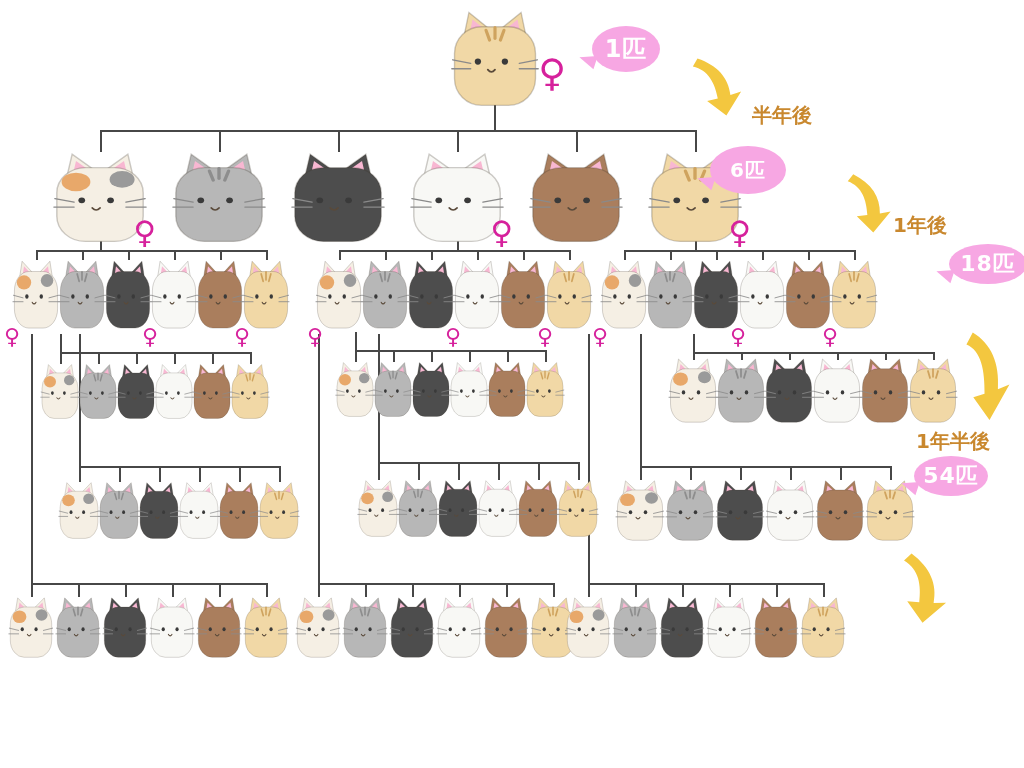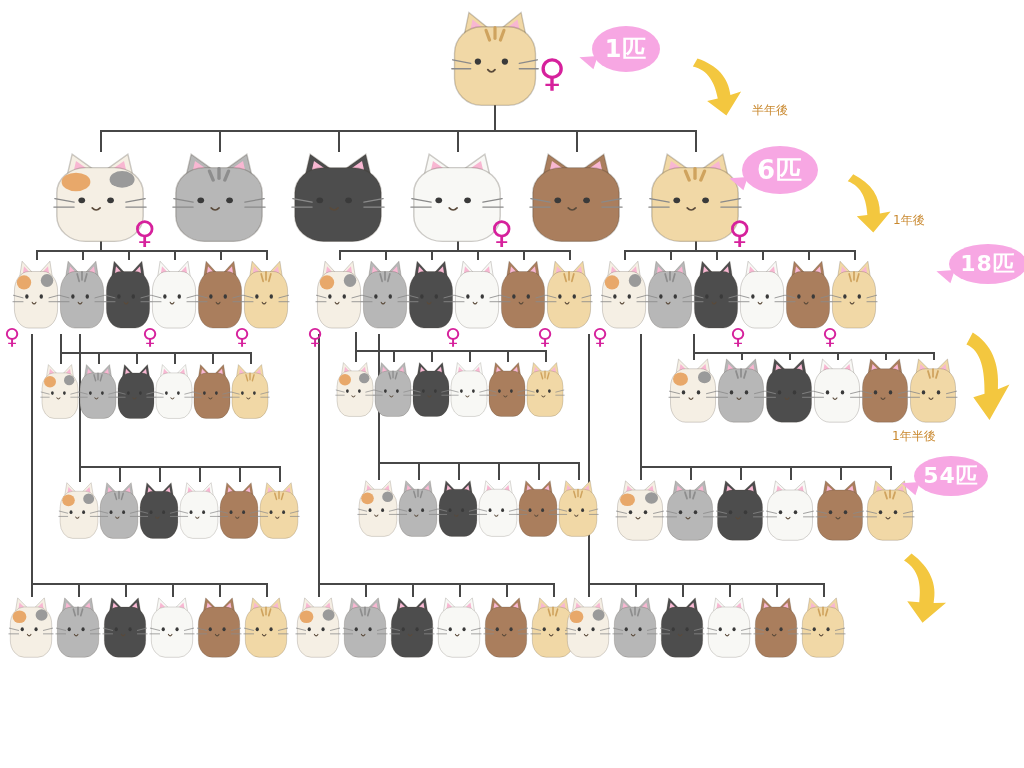--- a/index.html
+++ b/index.html
@@ -23,21 +23,21 @@
   .fem{position:absolute;color:var(--female,#d6219c);font-weight:bold;line-height:1;z-index:3}
   .gen1 .fem{right:-26px;bottom:16px;font-size:38px}
   .gen2 .fem{right:-8px;bottom:-4px;font-size:31px}
   .gen3 .fem{left:-8px;bottom:-18px;font-size:22px}
   .bubble{position:absolute;background:var(--bubble,#f7a7e3);color:var(--bubble_text,#fff);
     border-radius:50%;display:flex;align-items:center;justify-content:center;
     font-weight:bold;z-index:4;letter-spacing:1px}
   .bubble::before{content:"";position:absolute;left:-13px;top:58%;width:0;height:0;
     border-top:7px solid transparent;border-bottom:7px solid transparent;
     border-right:17px solid var(--bubble,#f7a7e3);transform:rotate(18deg)}
-  .time{position:absolute;color:var(--time,#c9882e);font-size:12px;font-weight:normal;white-space:nowrap;z-index:4}
+  .time{position:absolute;color:var(--time,#c9882e);font-size:20px;font-weight:bold;white-space:nowrap;z-index:4}
   .arrow{position:absolute;z-index:4}
 </style>
 </head>
 <body>
 
 <div id="canvas">
 
   <div id="lines">
       <div class="hl" style="left: 100px; top: 130px; width: 596px;"></div>
       <div class="hl" style="left: 36px; top: 250px; width: 232px;"></div>
@@ -1929,33 +1929,33 @@
             <path d="M97,58 L77,62"></path>
             <path d="M98,68 L77,68"></path>
           </g>
         </svg>
       </div>
     </div>
 
   <div class="bubble" style="left:592px;top:26px;width:68px;height:46px;font-size:24px">
     <span>1匹</span>
   </div>
-  <div class="bubble" style="left:742px;top:146px;width:76px;height:48px;font-size:26px">
+  <div class="bubble" style="left:710px;top:146px;width:76px;height:48px;font-size:20px">
     <span>6匹</span>
   </div>
   <div class="bubble" style="left:949px;top:244px;width:78px;height:40px;font-size:22px">
     <span>18匹</span>
   </div>
   <div class="bubble" style="left:914px;top:456px;width:74px;height:40px;font-size:22px">
     <span>54匹</span>
   </div>
 
   <div class="time" style="left:752px;top:102px">半年後</div>
   <div class="time" style="left:893px;top:212px">1年後</div>
-  <div class="time" style="left:892px;top:428px">1年半後</div>
+  <div class="time" style="left:916px;top:428px">1年半後</div>
 
   <svg class="arrow" viewBox="0 0 60 64" style="left:686px;top:58px;width:62px;height:60px;transform:rotate(6deg)">
     <path d="M6,3 C28,8 41,20 45,38 L56,33 L43,60 L21,47 L32,43 C27,27 19,14 2,12 Z" fill="var(--arrow,#f3c73f)"></path>
   </svg>
   <svg class="arrow" viewBox="0 0 60 64" style="left:840px;top:176px;width:56px;height:58px;transform:rotate(14deg)">
     <path d="M6,3 C28,8 41,20 45,38 L56,33 L43,60 L21,47 L32,43 C27,27 19,14 2,12 Z" fill="var(--arrow,#f3c73f)"></path>
   </svg>
   <svg class="arrow" viewBox="0 0 60 64" preserveAspectRatio="none" style="left:958px;top:332px;width:56px;height:92px;transform:rotate(12deg)">
     <path d="M6,3 C28,8 41,20 45,38 L56,33 L43,60 L21,47 L32,43 C27,27 19,14 2,12 Z" fill="var(--arrow,#f3c73f)"></path>
   </svg>

